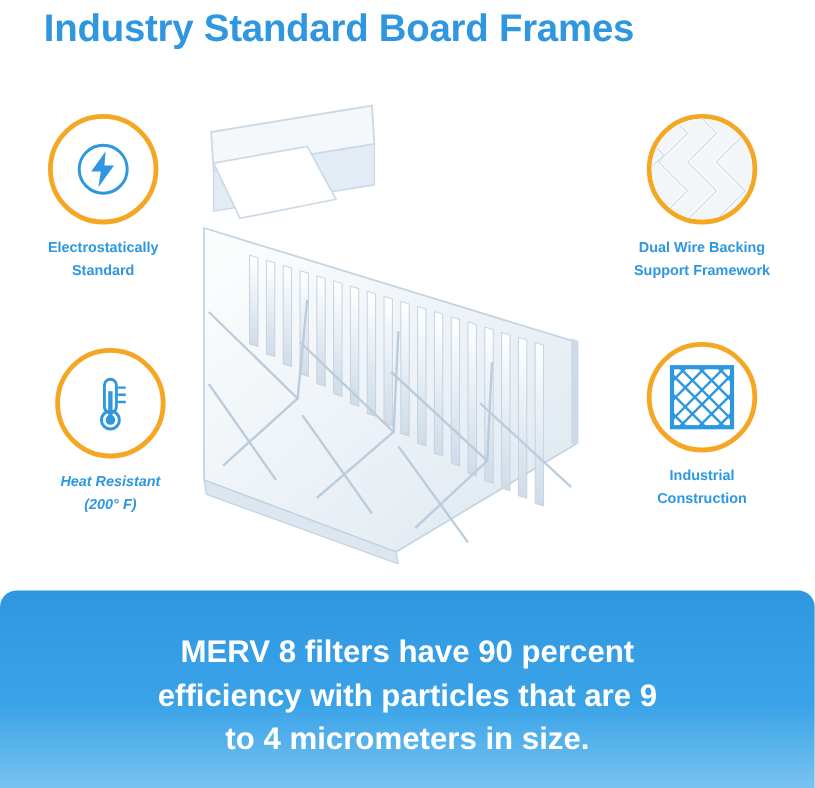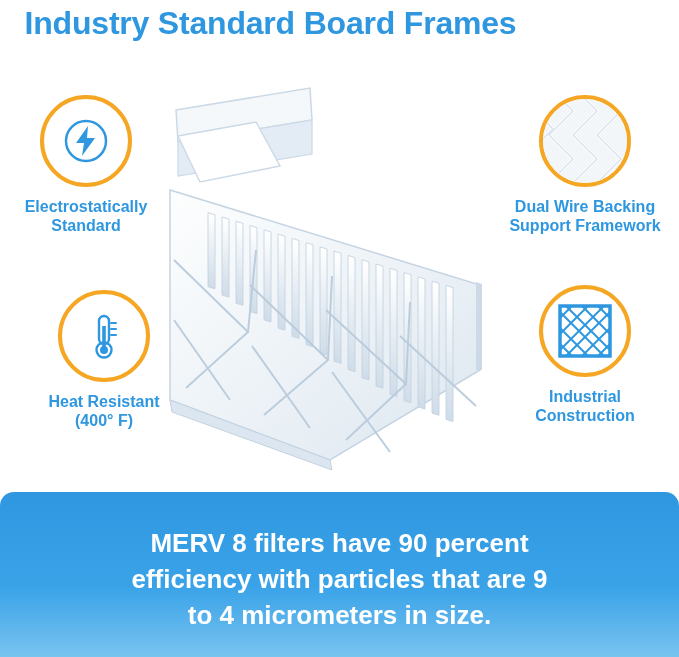--- a/index.html
+++ b/index.html
@@ -26,20 +26,21 @@
     top: 2px;
     left: 0;
     width: 541px;
     text-align: center;
     font-size: 32px;
     font-weight: bold;
     color: #2e97e0;
     letter-spacing: -0.2px;
     line-height: 42px;
     white-space: nowrap;
+    padding-left: 12px;
   }
 
   
   .feature {
     position: absolute;
     width: 160px;
     text-align: center;
   }
   .feature .circle {
     width: 92px;
@@ -53,28 +54,28 @@
     overflow: hidden;
   }
   .feature .circle svg {
     display: block;
     position: absolute;
     top: 50%;
     left: 50%;
     transform: translate(-50%, -50%);
   }
   .feature .label {
-    font-size: 16px;
+    font-size: 12px;
     font-weight: bold;
     color: #2e97e0;
     line-height: 19px;
   }
 
   #feat-electro { top: 95px; left: 6px; }
-  #feat-heat    { top: 290px; left: 24px; }
+  #feat-heat    { top: 290px; left: 12px; font-style: italic; }
   #feat-wire    { top: 95px; left: 505px; }
   #feat-indust  { top: 285px; left: 505px; }
 
   
   .mesh-bg {
     position: absolute;
     inset: 0;
     background: #f2f6f9;
   }
 
@@ -199,21 +200,21 @@
         <circle cx="24" cy="40" r="7.5" fill="none" stroke="#2e97e0" stroke-width="2.4"></circle>
         <circle cx="24" cy="40" r="4" fill="#2e97e0"></circle>
         <rect x="22.2" y="16" width="3.6" height="22" fill="#2e97e0"></rect>
         <line x1="31" y1="13" x2="36" y2="13" stroke="#2e97e0" stroke-width="2" stroke-linecap="round"></line>
         <line x1="31" y1="19" x2="36" y2="19" stroke="#2e97e0" stroke-width="2" stroke-linecap="round"></line>
         <line x1="31" y1="25" x2="36" y2="25" stroke="#2e97e0" stroke-width="2" stroke-linecap="round"></line>
       </svg>
     </div>
     <div class="label">
       <span>Heat Resistant</span><br>
-      <span>(400° F)</span>
+      <span>(200° F)</span>
     </div>
   </div>
 
   <div class="feature" id="feat-indust">
     <div class="circle">
       <svg width="56" height="56" viewBox="0 0 56 56">
         <rect x="3" y="3" width="50" height="50" fill="none" stroke="#2e97e0" stroke-width="3.5"></rect>
         <g stroke="#2e97e0" stroke-width="2" fill="none">
           <path d="M3,15 L15,3"></path>
           <path d="M3,31 L31,3"></path>

